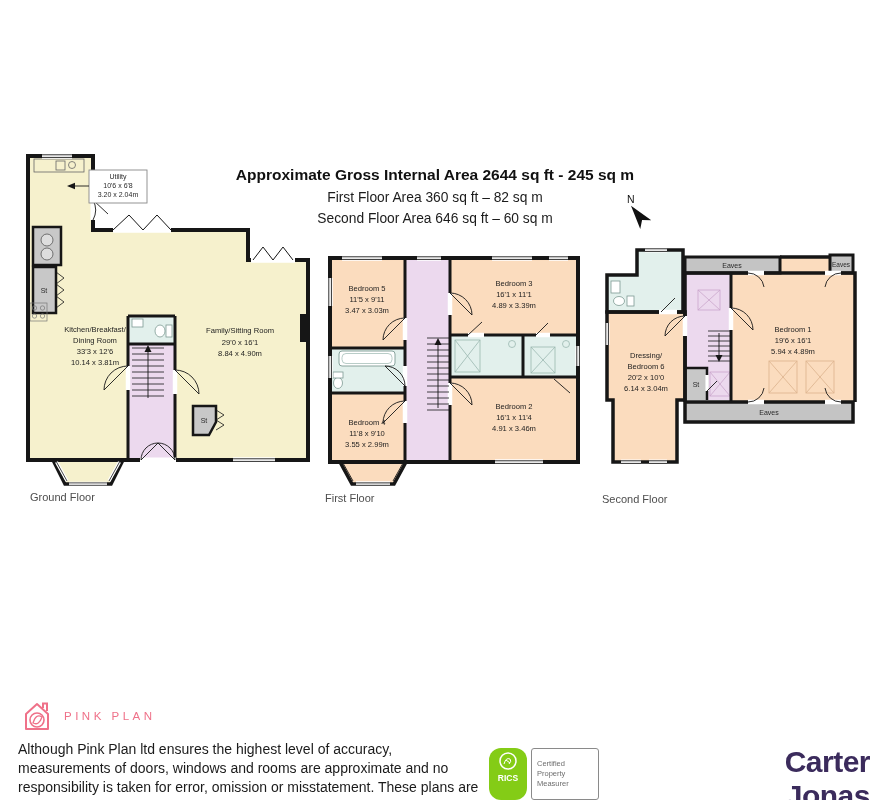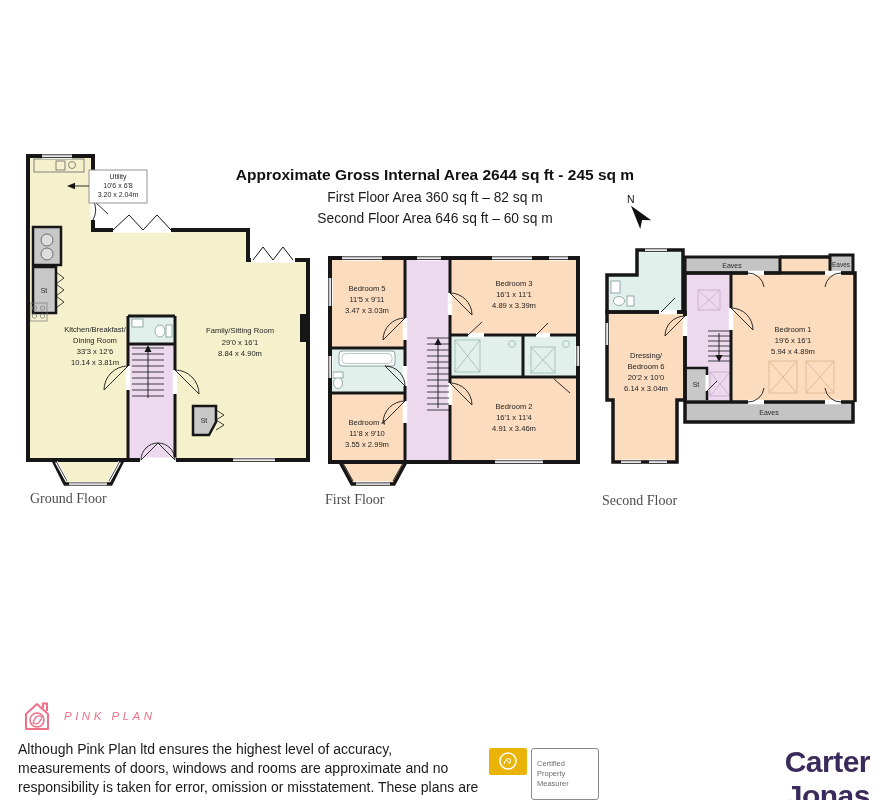--- a/index.html
+++ b/index.html
@@ -6,33 +6,33 @@
   body{width:882px;height:800px;background:#ffffff;position:relative;
        font-family:"Liberation Sans",sans-serif;color:#1b1b1b;overflow:hidden;}
   .abs{position:absolute;}
 
   
   #title-block{left:168px;top:158px;width:534px;text-align:center;margin-top:8px;}
   #title-block .t1{font-size:15.5px;font-weight:bold;color:#111;margin:0 0 6px 0;}
   #title-block .t2{font-size:13.8px;color:#1c1c1c;margin:0 0 6px 0;}
 
   
-  .floor-caption{font-size:14px;color:#4d4d4d;font-family:Liberation Serif, serif;}
+  .floor-caption{font-size:11px;color:#4d4d4d;}
 
   
   .rm{font-family:"Liberation Sans",sans-serif;font-size:7.6px;fill:#1d1d1d;text-anchor:middle;}
   .rms{font-family:"Liberation Sans",sans-serif;font-size:7px;fill:#2a2a2a;text-anchor:middle;}
   .wall{stroke:#161616;fill:none;}
 
   
-  #pinkplan{left:20px;top:700px;display:flex;align-items:center;gap:10px;font-style:italic;}
+  #pinkplan{left:20px;top:700px;display:flex;align-items:center;gap:10px;}
   #pinkplan .brand{font-size:11.5px;letter-spacing:3.5px;color:#ef7189;}
   #disclaimer{left:18px;top:740px;width:466px;font-size:14px;line-height:1.36;color:#1b1b1b;}
   #rics{left:489px;top:748px;display:flex;align-items:flex-start;gap:4px;}
-  #rics .badge{width:38px;height:27px;background:#eab308;border-radius:2px;position:relative;}
+  #rics .badge{width:38px;height:52px;background:#84cc16;border-radius:12px;position:relative;}
   #rics .cert{width:56px;height:30px;border:1.5px solid #8a8a8a;border-radius:3px;
               padding:10px 5px;font-size:7.5px;line-height:1.3;color:#6e6e6e;}
   #carterjonas{left:694px;top:745px;width:176px;text-align:right;font-size:30px;
                font-weight:bold;letter-spacing:-0.5px;color:#3b2b5c;}
 </style>
 </head>
 <body>
 
 <div class="abs" id="title-block">
   <div class="t1">Approximate Gross Internal Area 2644 sq ft - 245 sq m</div>

